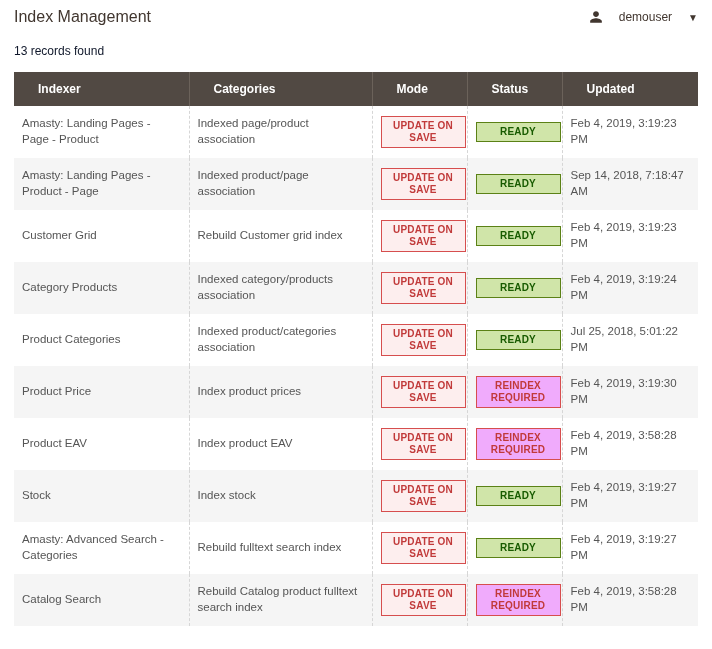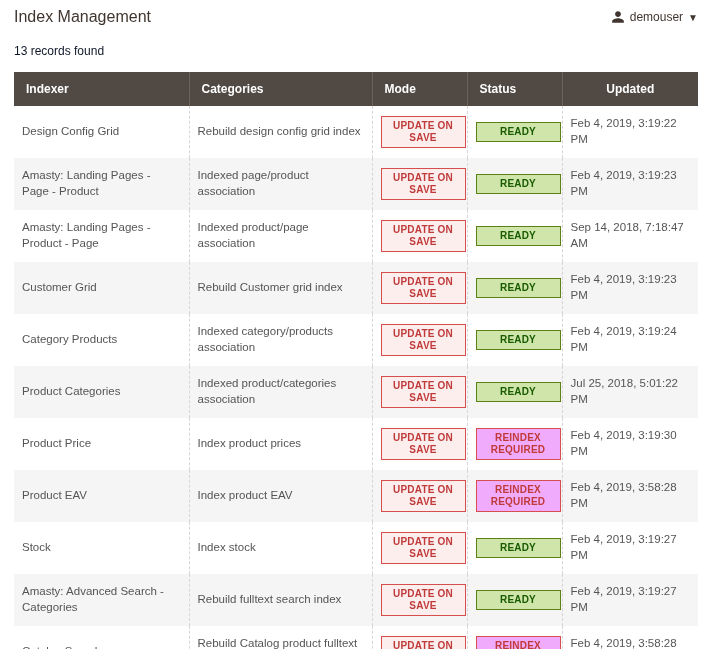--- a/index.html
+++ b/index.html
@@ -20,21 +20,21 @@
     margin-bottom: 18px;
   }
   .page-title {
     font-size: 16px;
     font-weight: 400;
     color: #41362f;
   }
   .user-menu {
     display: flex;
     align-items: center;
-    gap: 5px;
+    gap: 16px;
     font-size: 12px;
     color: #41362f;
     cursor: pointer;
   }
   .user-menu .user-icon {
     display: inline-block;
     line-height: 0;
   }
   .user-menu .caret {
     font-size: 10px;
@@ -49,24 +49,24 @@
     width: 100%;
     border-collapse: collapse;
     table-layout: fixed;
   }
   table.data-table thead th {
     background: #514943;
     color: #fff;
     font-weight: bold;
     font-size: 12px;
     text-align: left;
-    padding: 10px 12px;
+    padding: 10px 24px;
     border-right: 1px solid #6b625a;
   }
-  table.data-table thead th:last-child { border-right: none; text-align: center; }
+  table.data-table thead th:last-child { border-right: none; }
   table.data-table tbody tr:nth-child(odd) { background: #fff; }
   table.data-table tbody tr:nth-child(even) { background: #f5f5f5; }
   table.data-table tbody td {
     padding: 10px 8px;
     font-size: 11.5px;
     color: #555;
     vertical-align: middle;
     border-right: 1px dashed #d6d6d6;
     line-height: 1.35;
   }
@@ -135,31 +135,20 @@
       <tr>
         <th>Indexer</th>
         <th>Categories</th>
         <th>Mode</th>
         <th>Status</th>
         <th>Updated</th>
       </tr>
     </thead>
     <tbody id="table-body">
         <tr>
-          <td>Design Config Grid</td>
-          <td>Rebuild design config grid index</td>
-          <td class="cell-mode">
-            <span class="badge badge-update">UPDATE ON SAVE</span>
-          </td>
-          <td class="cell-status">
-            <span class="badge badge-ready">READY</span>
-          </td>
-          <td>Feb 4, 2019, 3:19:22 PM</td>
-        </tr>
-        <tr>
           <td>Amasty: Landing Pages - Page - Product</td>
           <td>Indexed page/product association</td>
           <td class="cell-mode">
             <span class="badge badge-update">UPDATE ON SAVE</span>
           </td>
           <td class="cell-status">
             <span class="badge badge-ready">READY</span>
           </td>
           <td>Feb 4, 2019, 3:19:23 PM</td>
         </tr>

